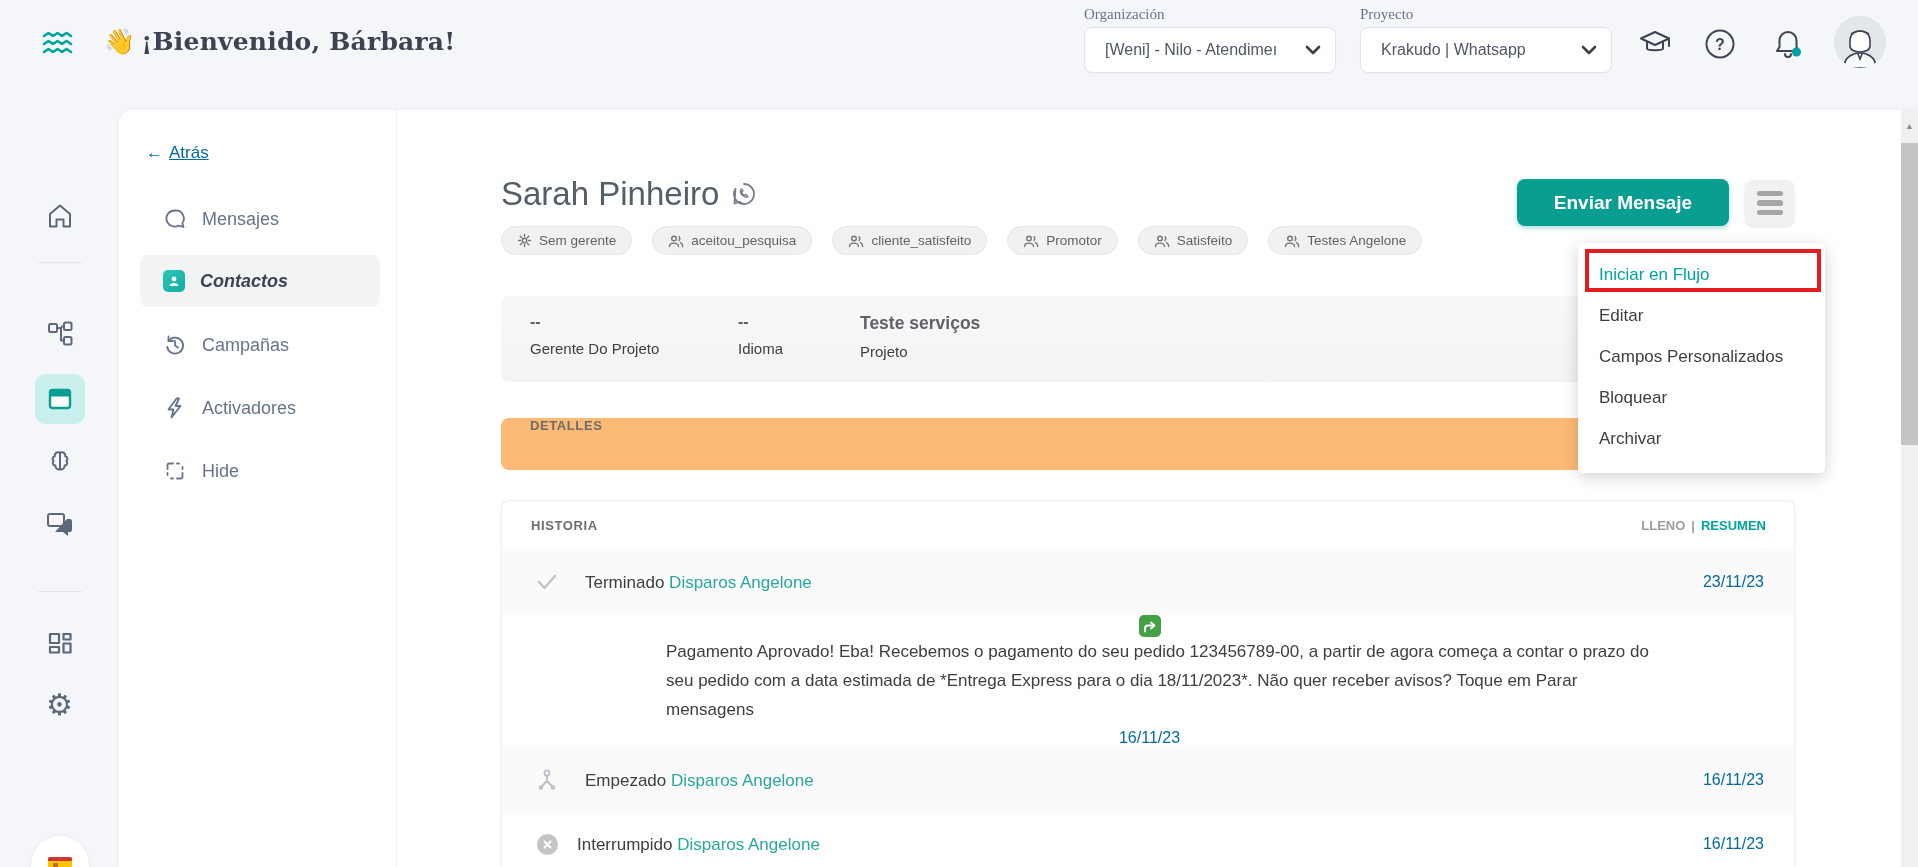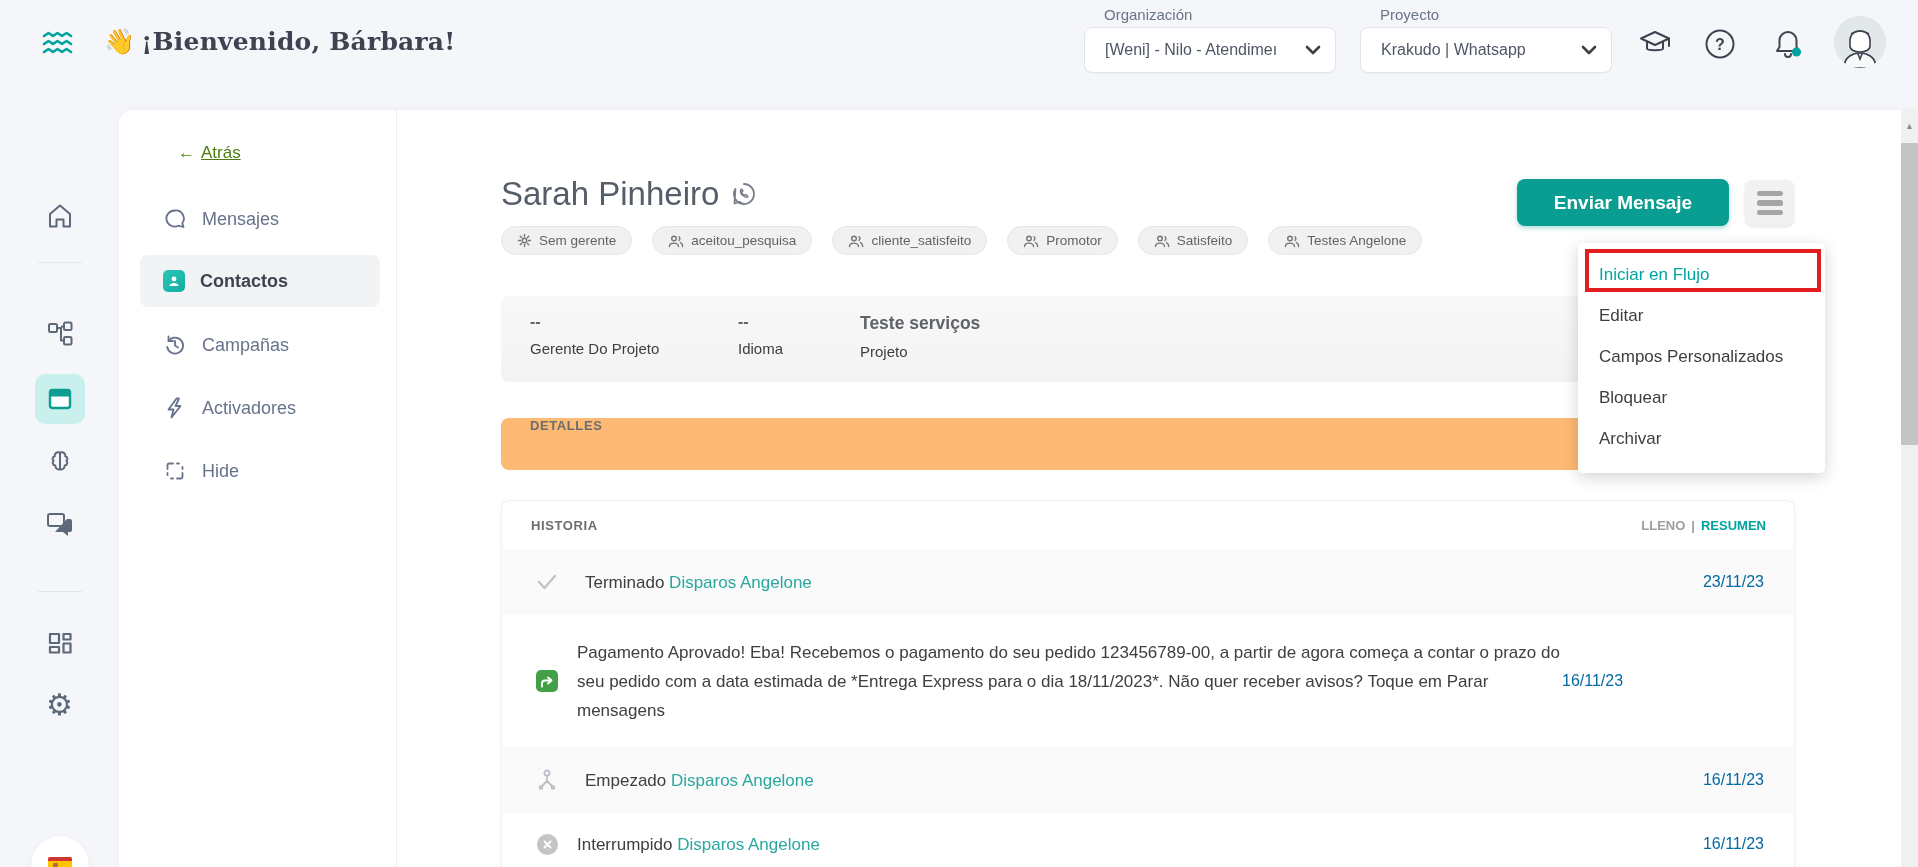--- a/index.html
+++ b/index.html
@@ -7,21 +7,21 @@
   body { font-family:"Liberation Sans", sans-serif; background:#f4f6f9; }
   .frame { position:relative; width:1918px; height:867px; background:#f4f6f9; overflow:hidden; }
 
   
   .topbar { position:absolute; top:0; left:0; width:100%; height:88px; }
   .logo { position:absolute; left:42px; top:31px; }
   .welcome { position:absolute; left:104px; top:27px; font-family:"DejaVu Serif", serif;
              font-size:25px; font-weight:600; color:#3d4350; letter-spacing:.2px; }
   .welcome .wave { font-family:"DejaVu Sans", sans-serif; margin-right:6px; }
   .selgroup { position:absolute; top:6px; }
-  .selgroup .sel-label { font-size:15px; color:#6a7488; margin-left:20px; margin-bottom:4px; }
+  .selgroup .sel-label { font-size:15px; color:#6a7488; margin-bottom:4px;font-family:Liberation Serif, serif; }
   .selbox { width:252px; height:46px; background:#fff; border:1px solid #e1e5e9; border-radius:8px;
             display:flex; align-items:center; padding:0 14px 0 20px; cursor:pointer;
             box-shadow:0 1px 2px rgba(0,0,0,.03); }
   .selbox .sel-value { flex:1; font-size:16px; color:#4e5666; white-space:nowrap; overflow:hidden; }
   .org-group { left:1084px; }
   .proj-group { left:1360px; }
   .top-icon { position:absolute; top:28px; cursor:pointer; }
   .avatar { position:absolute; left:1834px; top:16px; width:52px; height:52px; border-radius:50%;
             background:#e2e7ea; overflow:hidden; cursor:pointer; }
 
@@ -45,26 +45,26 @@
 
   
   .scrollbar { position:absolute; top:110px; right:0; width:17px; bottom:0; background:#f0f0f0; }
   .scroll-up { position:absolute; top:6px; left:0; width:17px; height:20px; display:flex; align-items:center; justify-content:center;
                color:#8f8f8f; font-size:9px; cursor:pointer; }
   .scroll-thumb { position:absolute; top:33px; left:0; width:17px; height:302px; background:#c4c4c4; cursor:grab; }
 
   
   .subnav { position:absolute; left:119px; top:110px; width:278px; bottom:0; border-right:1px solid #edeff2; background:#fff;
             border-top-left-radius:14px; }
-  .back-link { position:absolute; left:27px; top:33px; font-size:17px; color:#4d7c0f; cursor:pointer;margin-left:32px; }
+  .back-link { position:absolute; left:27px; top:33px; font-size:17px; color:#0369a1; cursor:pointer; }
   .back-link .back-text { text-decoration:underline; margin-left:6px; }
   .nav-item { position:absolute; left:21px; width:240px; height:52px; border-radius:8px;
               display:flex; align-items:center; padding-left:23px; gap:15px; cursor:pointer;
               font-size:18px; color:#67738b; }
-  .nav-item.active { background:#f1f3f5; color:#3d4350; font-weight:bold; }
+  .nav-item.active { background:#f1f3f5; color:#3d4350; font-weight:bold;font-style:italic; }
   .badge-contact { width:22px; height:22px; border-radius:5px; background:linear-gradient(135deg,#2cc7b9,#12ad9f);
                    display:flex; align-items:center; justify-content:center; }
 
   
   .content { position:absolute; left:397px; top:110px; right:17px; bottom:0; }
   .page-title { position:absolute; left:104px; top:65px; font-size:33px; color:#555d69; display:flex; align-items:center; gap:12px; }
   .tags-row { position:absolute; left:104px; top:116px; display:flex; gap:20px; }
   .tag-pill { height:29px; background:#f1f1f1; border:1px solid #e6e6e6; border-radius:15px;
               display:flex; align-items:center; gap:7px; padding:0 15px; font-size:13.5px; color:#5f6368; cursor:default; }
   .send-btn { position:absolute; left:1120px; top:69px; width:212px; height:47px; background:#0a9d92; color:#fff;
@@ -399,21 +399,21 @@
               <polyline points="2,8 7.5,14 18,2"></polyline>
             </svg>
         </span>
         <span class="hist-text">
           <span>Terminado</span>
           <span class="flow-link">Disparos Angelone</span>
         </span>
         <span class="hist-date">23/11/23</span>
       </div>
 
-      <div class="hist-row" style="height:132px;">
+      <div class="hist-row" style="height:132px;flex-direction:column;">
         <span class="hist-icon">
           <span class="msg-icon">
             <svg width="14" height="13" viewBox="0 0 14 13" fill="none" stroke="#ffffff" stroke-width="1.9" stroke-linecap="round" stroke-linejoin="round">
               <path d="M2 11.5 V8.5 a3 3 0 0 1 3 -3 h6"></path>
               <path d="M8 2.5 l3.5 3 L8 8.5"></path>
             </svg>
           </span>
         </span>
         <span class="hist-text msg-text">Pagamento Aprovado! Eba! Recebemos o pagamento do seu pedido 123456789-00, a partir de agora começa a contar o prazo do seu pedido com a data estimada de *Entrega Express para o dia 18/11/2023*. Não quer receber avisos? Toque em Parar mensagens</span>
         <span class="hist-date">16/11/23</span>

